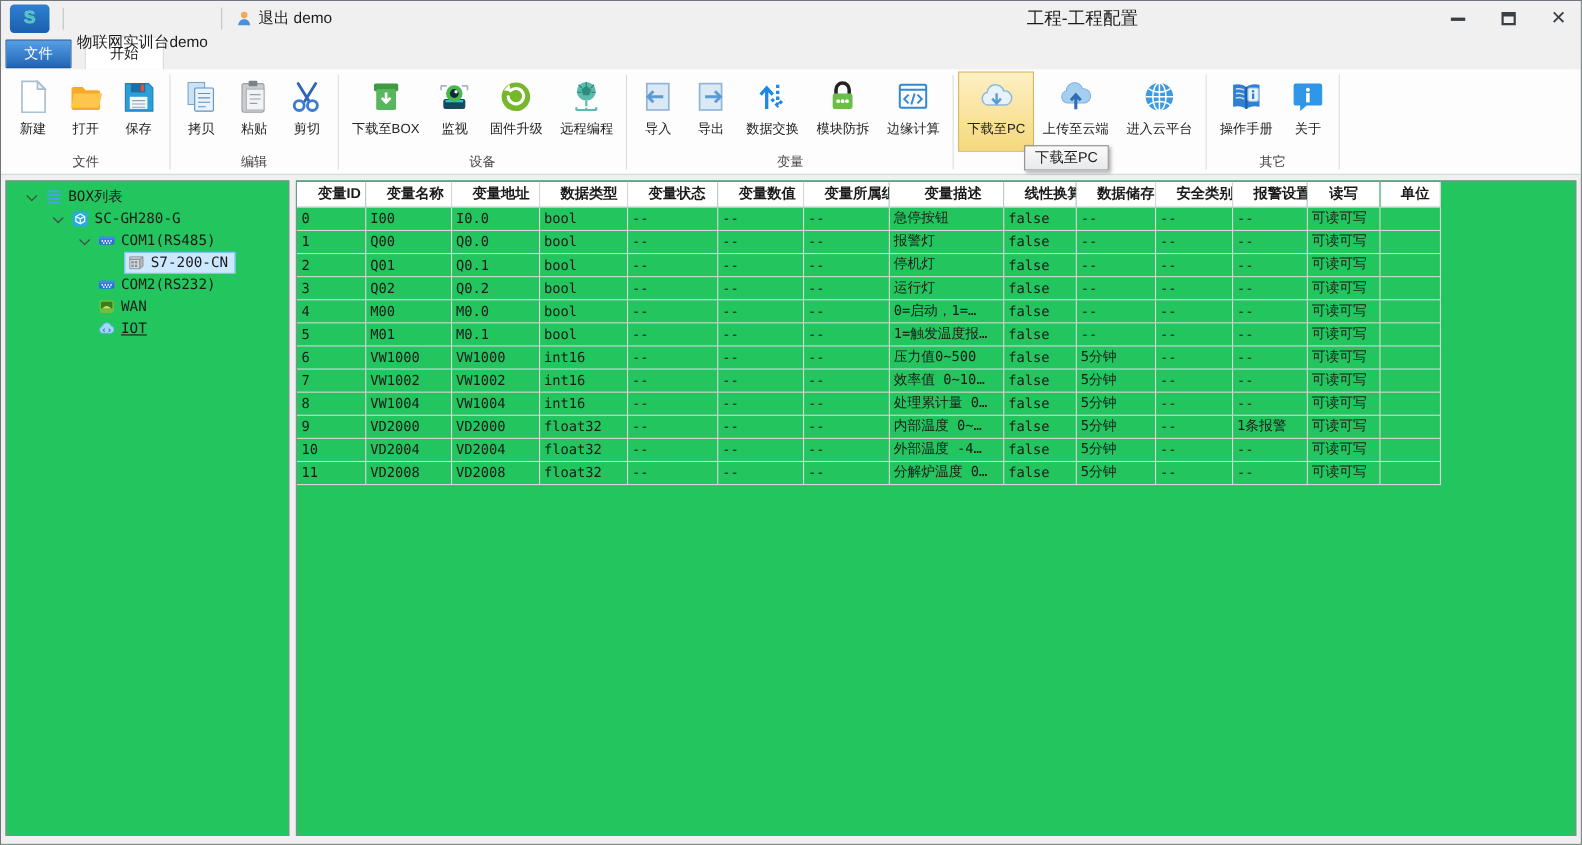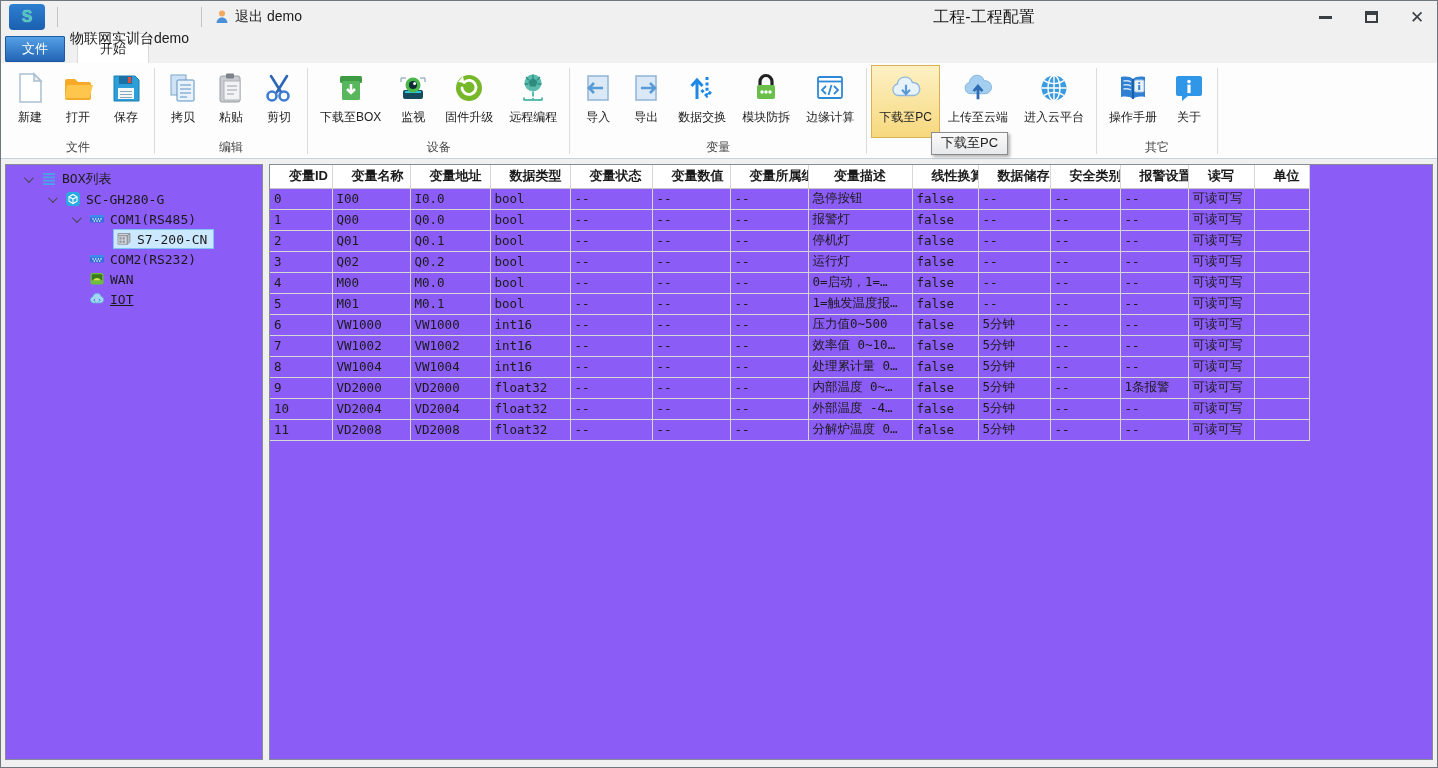--- a/index.html
+++ b/index.html
@@ -39,37 +39,37 @@
   .ribbon-btn { display:flex; flex-direction:column; align-items:center; gap:5px; padding:6px 7px 3px; height:73px; border:1px solid transparent; background:transparent; font-size:12px; color:#222; cursor:pointer; white-space:nowrap; font-family:inherit; }
   .ribbon-btn .ic { width:32px; height:32px; display:block; }
   .ribbon-btn .ic svg { width:100%; height:100%; display:block; }
   .ribbon-btn.highlighted { background:linear-gradient(#fdf0c4,#f6d87d); border:1px solid #d9b253; }
 
   
   .tooltip { position:absolute; left:930px; top:131px; z-index:20; padding:1px 9px 2px; font-size:13px; background:linear-gradient(#fafafa,#e8e9eb); border:1px solid #8c8c8c; box-shadow:2px 2px 3px rgba(0,0,0,.3); }
 
   
   .content { position:absolute; top:158px; left:0; right:0; bottom:0; display:flex; gap:6px; padding:5px 4px 7px 4px; background:#f0f0f0; }
-  .panel { background:#8b5cf6; border:1px solid #848c94; height:100%; }
+  .panel { background:#22c55e; border:1px solid #848c94; height:100%; }
   .tree-panel { width:258px; overflow:hidden; padding-top:4px; }
   .grid-panel { flex:1; overflow:hidden; }
 
   
   .tree-node { height:20px; display:flex; align-items:center; font-size:13px; cursor:default; }
   .tree-node .exp { width:22px; display:flex; justify-content:center; align-items:center; cursor:pointer; }
   .chev { width:7px; height:7px; border-right:1.6px solid #444; border-bottom:1.6px solid #444; transform:rotate(45deg) translateY(-2px); }
   .node-content { display:flex; align-items:center; gap:5px; padding:1px 6px 1px 2px; border:1px solid transparent; cursor:pointer; }
   .node-content.selected { background:#cce8ff; border-color:#7fc3f0; }
   .tree-ic { width:16px; height:16px; }
   .tree-ic svg { width:100%; height:100%; display:block; }
   .tree-label { font-family:"DejaVu Sans Mono",monospace; font-size:13px; }
 
   
   table.grid { border-collapse:collapse; table-layout:fixed; }
-  table.grid th { font-size:13px; font-weight:bold; height:23px; text-align:center; border-right:1px solid #d6d6d6; border-bottom:1px solid #c9c9c9; background:#fff; padding:0 19px; overflow:hidden; white-space:nowrap; }
+  table.grid th { font-size:13px; font-weight:bold; height:23px; text-align:right; border-right:1px solid #d6d6d6; border-bottom:1px solid #c9c9c9; background:#fff; padding:0 19px; overflow:hidden; white-space:nowrap; }
   table.grid td { font-family:"DejaVu Sans Mono",monospace; font-size:12.5px; height:21px; border-right:1px solid #d6d6d6; border-bottom:1px solid #d6d6d6; padding:0 4px; overflow:hidden; white-space:nowrap; }
 </style>
 </head>
 <body>
 
 <div class="titlebar">
   <div class="app-logo">
       <span>S</span>
     </div>
   <div class="tb-sep"></div>

